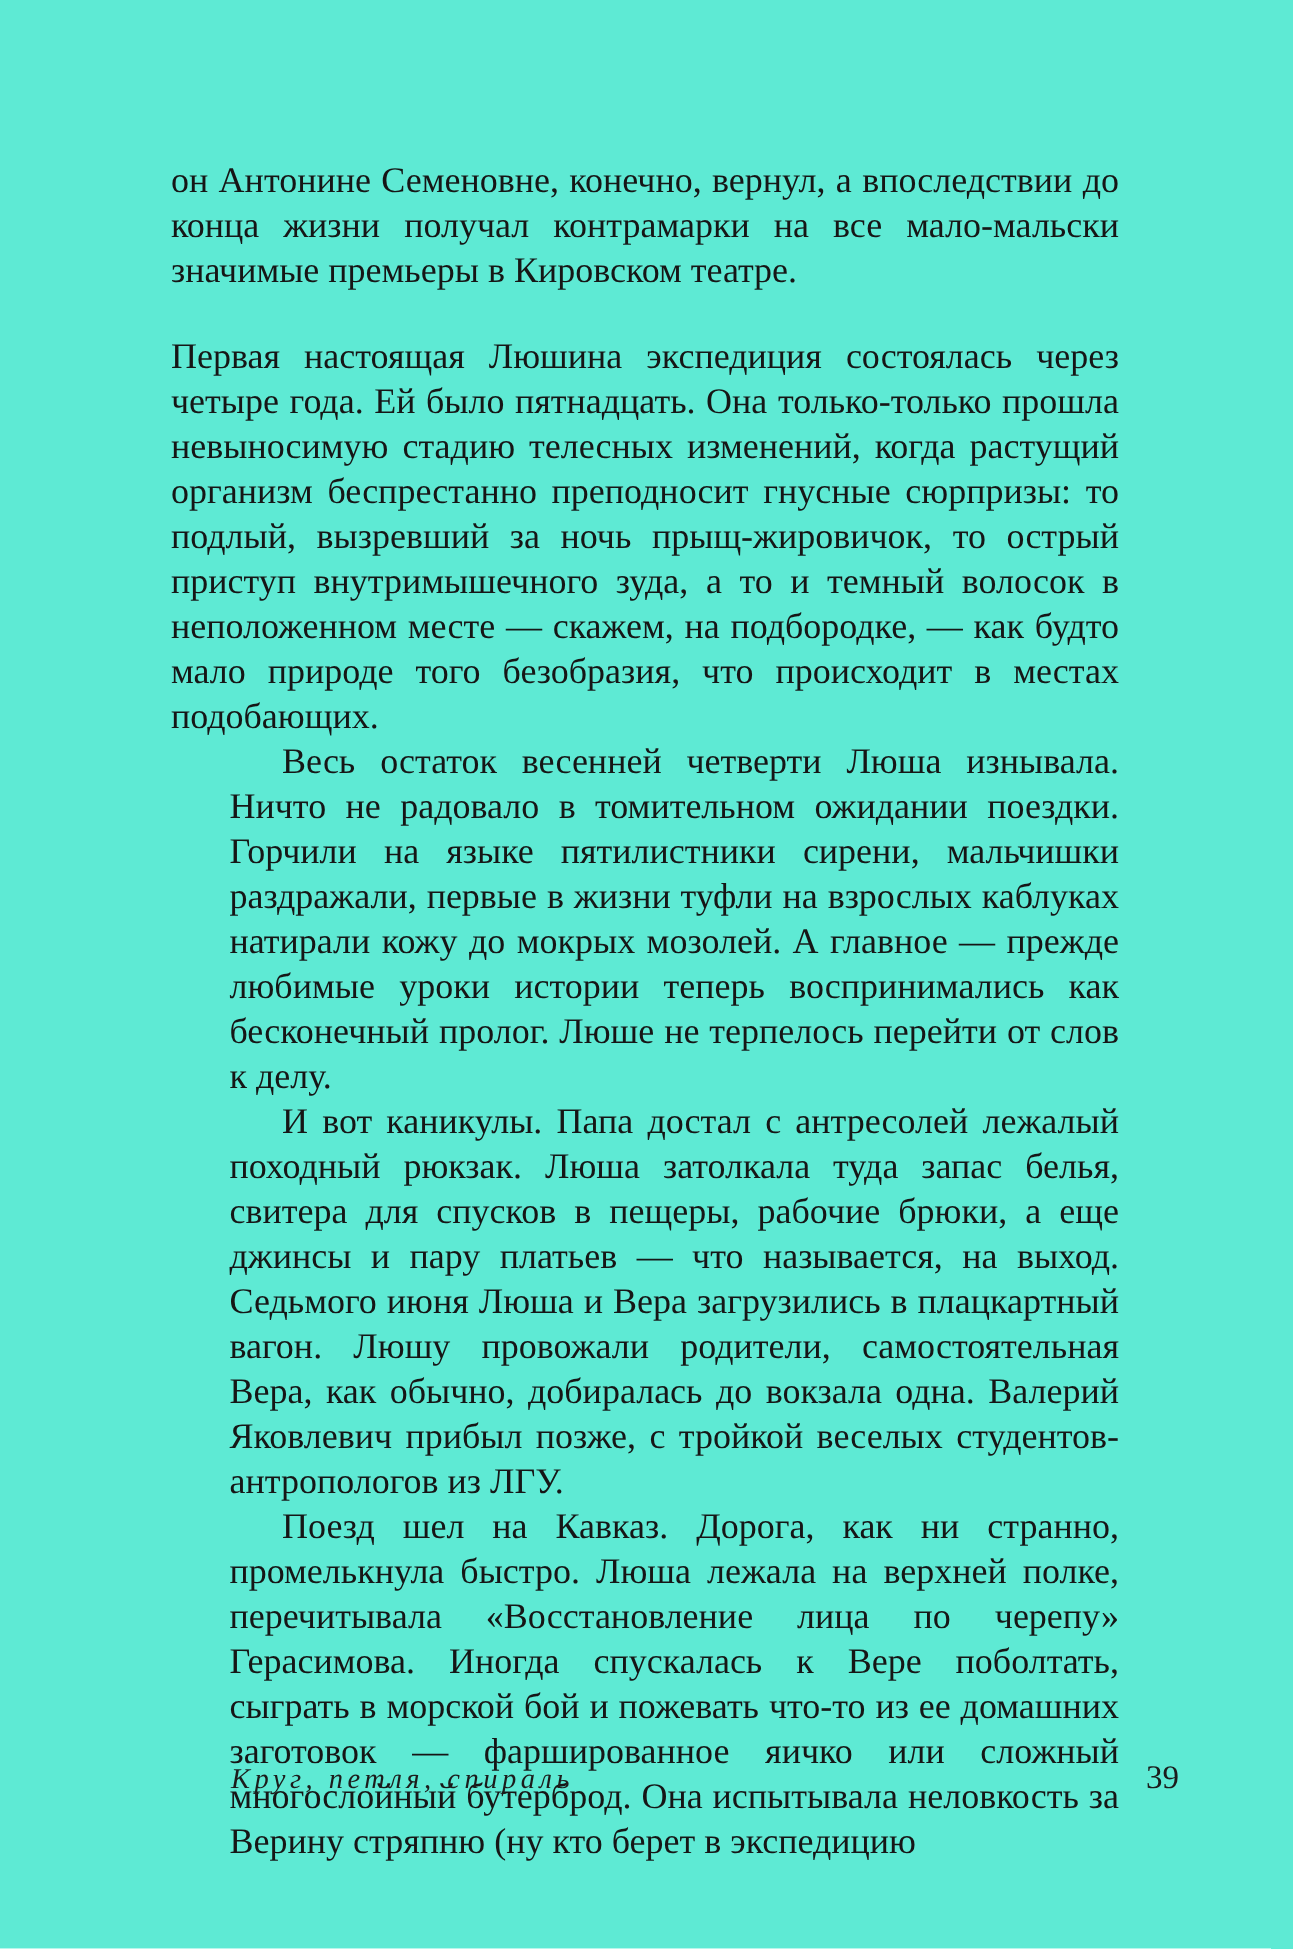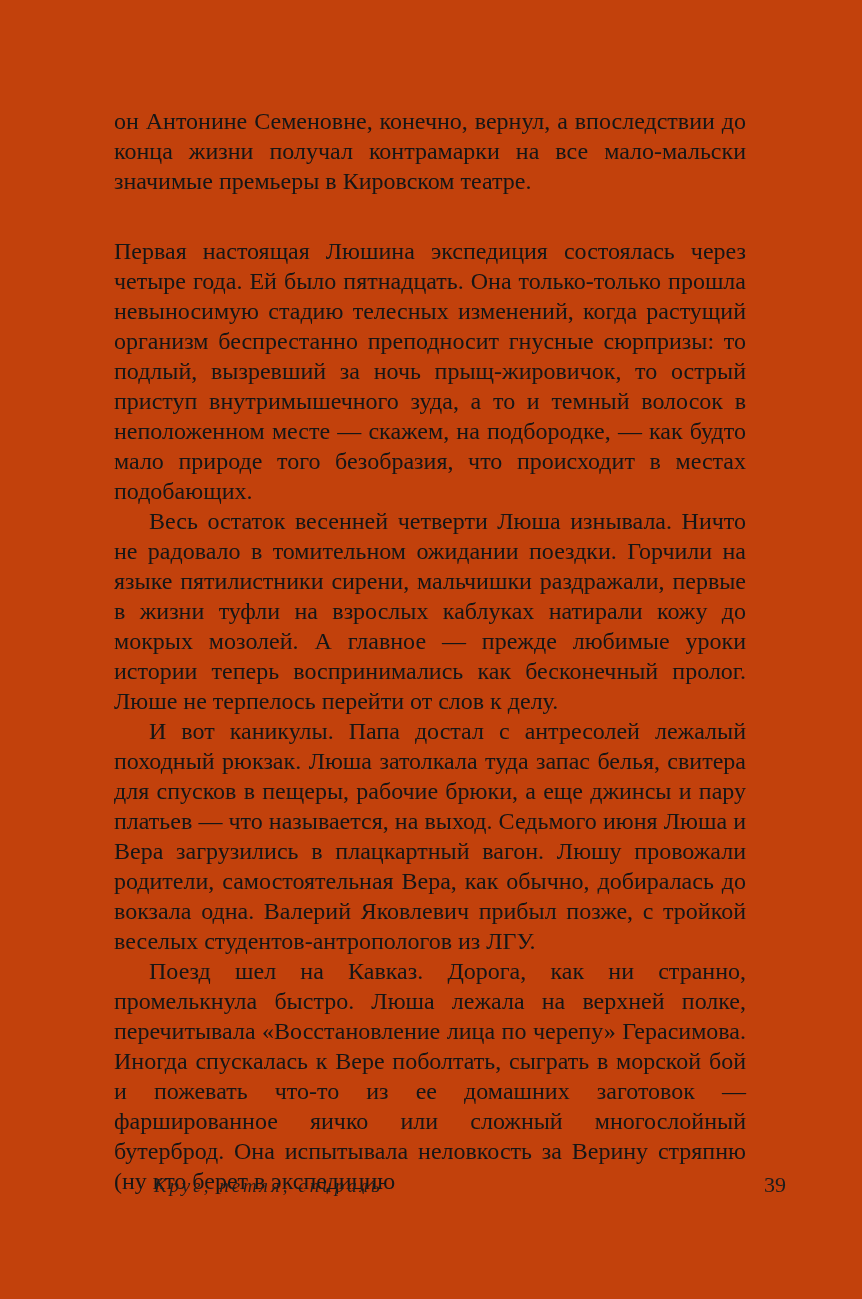--- a/index.html
+++ b/index.html
@@ -4,43 +4,44 @@
 <style>
   html, body {
     margin: 0;
     padding: 0;
     background: #ffffff;
   }
   .page {
     position: relative;
     width: 862px;
     height: 1299px;
-    background: #c2410c;
+    background: #5eead4;
     overflow: hidden;
     font-family: "Liberation Serif", "DejaVu Serif", serif;
     color: #161616;
   }
   .text-block {
     position: absolute;
     left: 114px;
     top: 106px;
     width: 632px;
   }
   p.body-par {
     margin: 0;
     font-size: 24px;
     line-height: 30px;
     text-align: justify;
     color: #161616;
   }
   p.body-par.indent {
     text-indent: 35px;
+    margin-left: 39px;
   }
   p.body-par.section-gap {
-    margin-top: 40px;
+    margin-top: 27px;
     font-family: Liberation Serif, serif;
   }
   .footer {
     position: absolute;
     left: 114px;
     top: 1172px;
     width: 632px;
     display: flex;
     justify-content: space-between;
     align-items: baseline;

